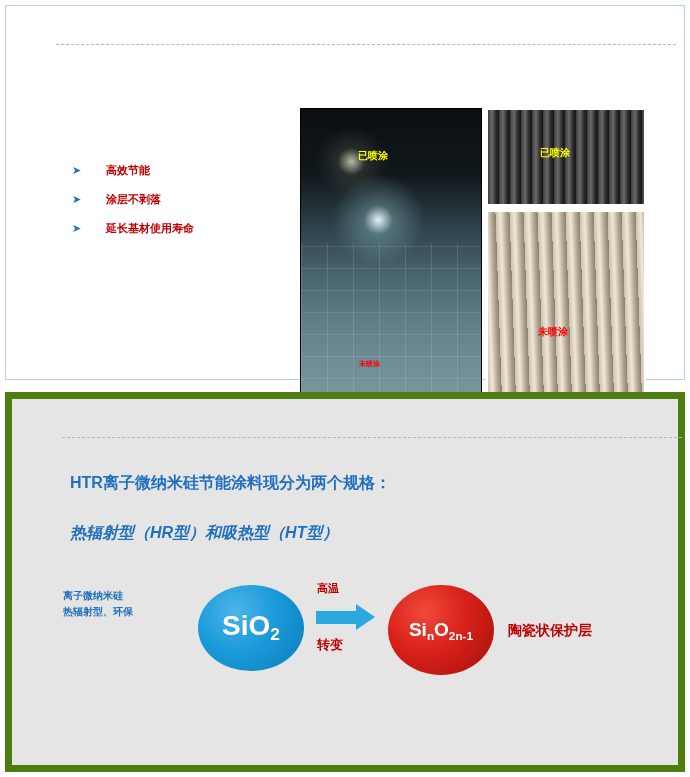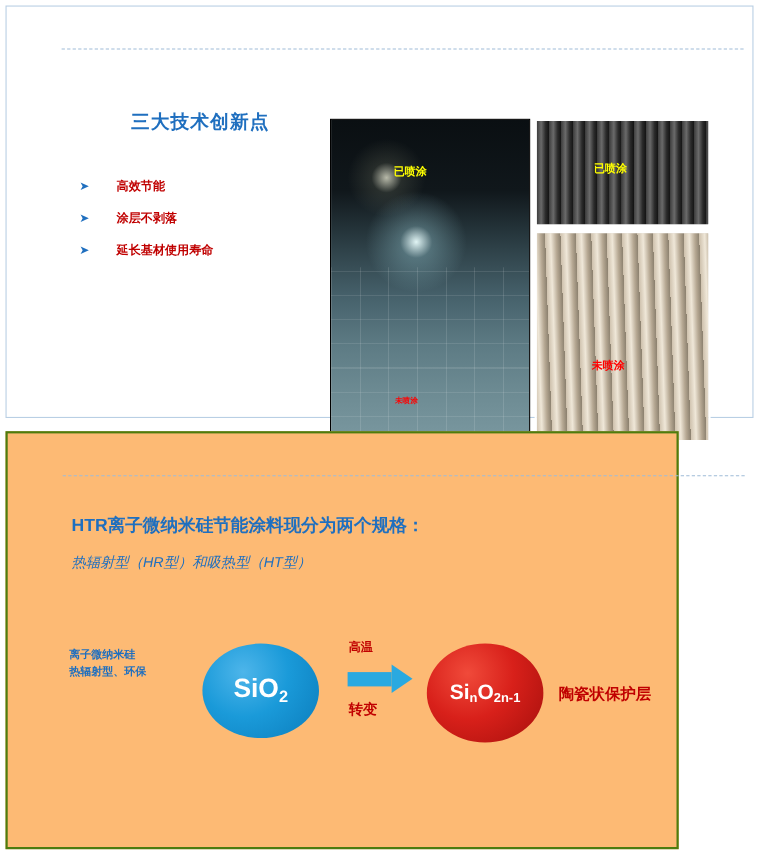--- a/index.html
+++ b/index.html
@@ -142,24 +142,24 @@
     font-weight: bold;
     white-space: nowrap;
   }
   .lbl-yellow { color: #ffff00; }
   .lbl-red { color: #ff0000; }
   
   .slide2 {
     position: absolute;
     left: 5px;
     top: 392px;
-    width: 612px;
+    width: 680px;
     height: 380px;
-    background: #fdba74;
-    border: 2px solid #4d7c0f;
+    background: #e5e5e5;
+    border: 7px solid #4d7c0f;
     box-sizing: border-box;
   }
   .slide2 .divider {
     position: absolute;
     left: 50px;
     top: 38px;
     width: 620px;
     border-top: 1px dashed #9fbcd8;
   }
   .s2-title1 {
@@ -167,23 +167,23 @@
     left: 58px;
     top: 74px;
     font-size: 16px;
     font-weight: bold;
     color: #1f6fbf;
     white-space: nowrap;
   }
   .s2-title2 {
     position: absolute;
     left: 58px;
-    top: 108px;
-    font-size: 13px;
-    font-weight: normal;
+    top: 124px;
+    font-size: 16px;
+    font-weight: bold;
     font-style: italic;
     color: #1f6fbf;
     white-space: nowrap;
   }
   .s2-leftnote {
     position: absolute;
     left: 63px;
     top: 588px;
     font-size: 10px;
     font-weight: bold;
@@ -194,26 +194,26 @@
   .circle {
     position: absolute;
     border-radius: 50%;
     display: flex;
     align-items: center;
     justify-content: center;
     color: #ffffff;
     font-weight: bold;
   }
   .circle-blue {
-    left: 184px;
+    left: 198px;
     top: 585px;
     width: 106px;
     height: 86px;
     background: radial-gradient(circle at 35% 30%, #4db5ea 0%, #1a9ad9 45%, #0b7cbb 100%);
-    font-size: 24px;
+    font-size: 28px;
   }
   .circle-red {
     left: 388px;
     top: 585px;
     width: 106px;
     height: 90px;
     background: radial-gradient(circle at 35% 30%, #f04a3a 0%, #d8201a 45%, #a50f0c 100%);
     font-size: 19px;
   }
   .sub { font-size: 0.62em; vertical-align: -0.3em; }
@@ -272,21 +272,20 @@
   }
 </style>
 </head>
 <body>
 
 <div class="page">
 
   <div class="slide1">
     <div class="divider"></div>
 
-    <div class="title">三大技术创新点</div>
 
     <div class="bullets">
       <div class="bullet">
         <span class="marker">➤</span>
         <span class="btext">高效节能</span>
       </div>
       <div class="bullet">
         <span class="marker">➤</span>
         <span class="btext">涂层不剥落</span>
       </div>

